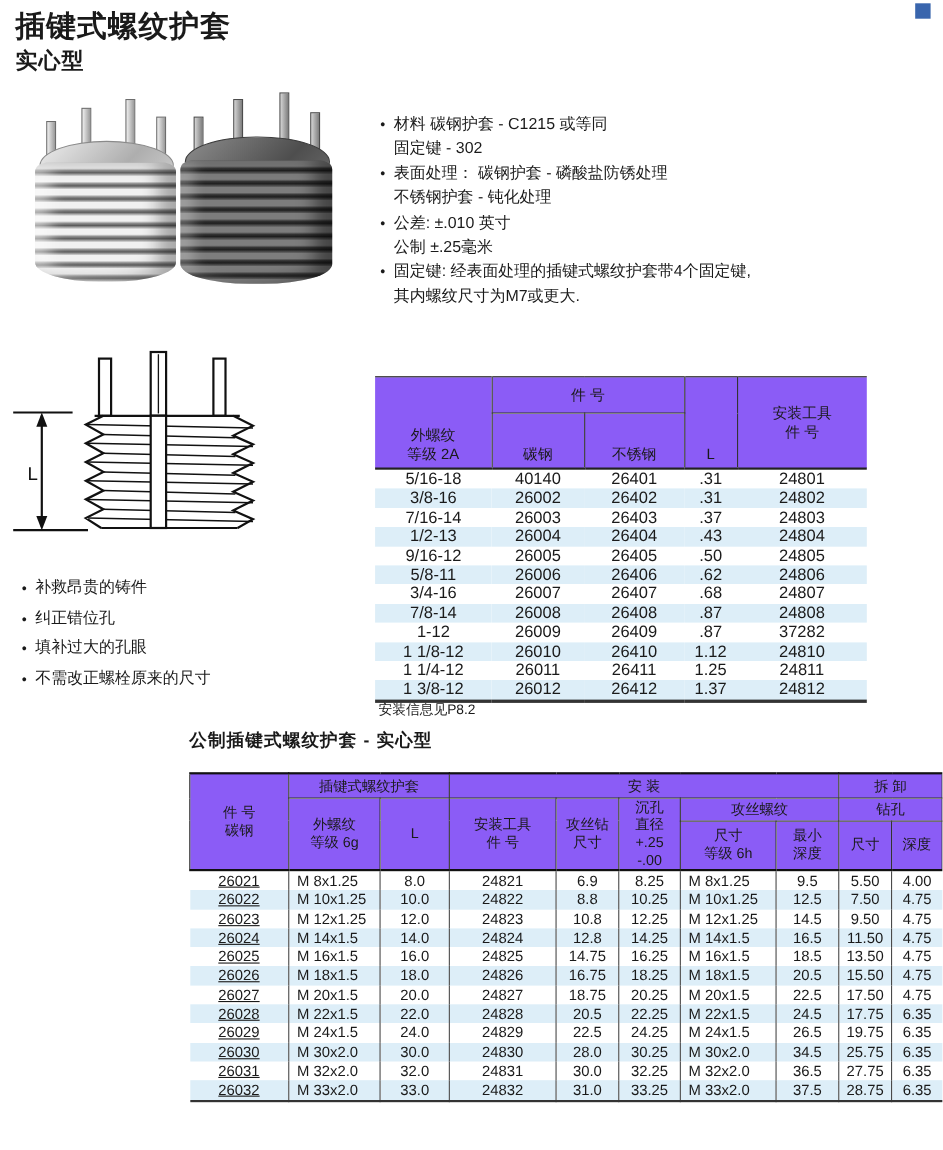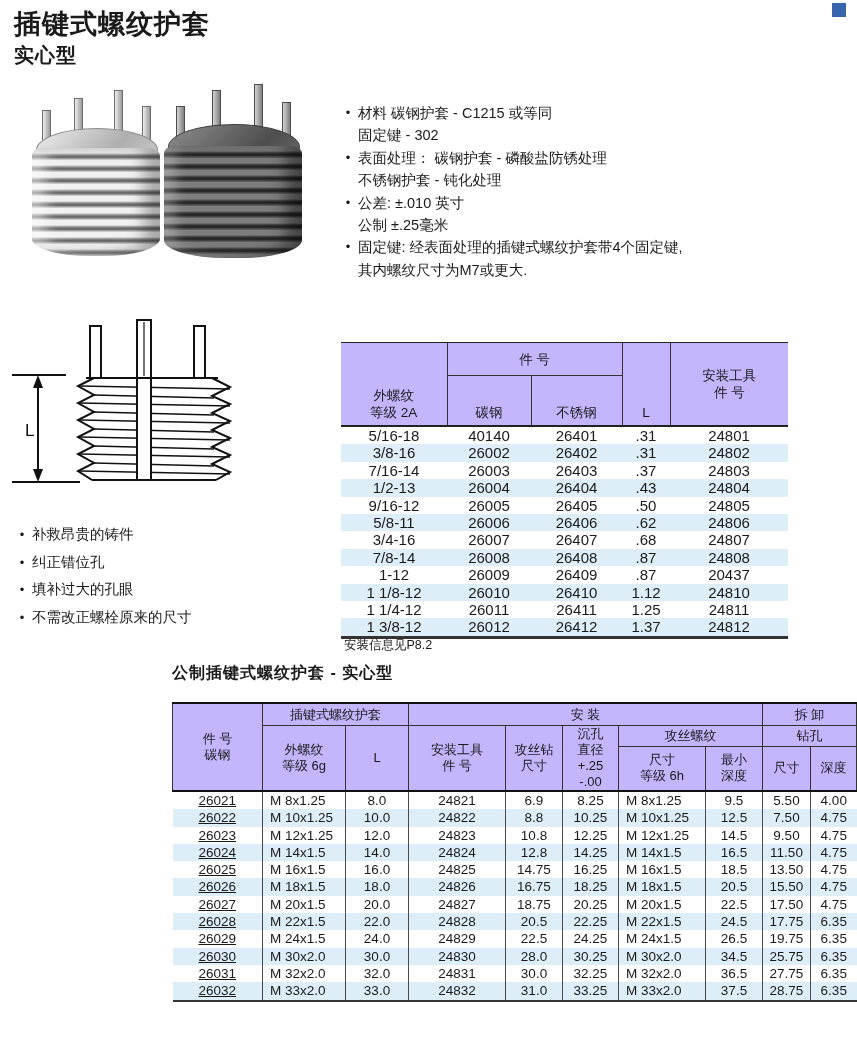--- a/index.html
+++ b/index.html
@@ -34,21 +34,21 @@
   .benefit-block .bullet-item{line-height:27.5px;}
   .dot{width:20px;text-align:center;flex:0 0 20px;font-size:13px;}
   .bl{white-space:pre;}
 
   
   .drawing{position:absolute;left:6px;top:312px;}
 
   
   table{border-collapse:collapse;table-layout:fixed;}
   th,td{padding:0;text-align:center;font-weight:normal;overflow:hidden;}
-  th{white-space:pre-line;background:#c4b5fd;font-size:13.5px;line-height:17px;}
+  th{white-space:pre-line;background:#8b5cf6;font-size:13.5px;line-height:17px;}
   tbody tr:nth-child(even) td{background:#ddeef8;}
 
   
   .t-inch{position:absolute;left:341px;top:342px;width:447px;border-top:1.5px solid #222;border-bottom:3px solid #333;}
   .t-inch td{font-size:15px;line-height:17.4px;height:17.4px;}
   .t-inch th.vb{vertical-align:bottom;padding-bottom:4px;}
   .t-inch th.rb{border-right:1px solid #333;}
   .t-inch th.grp{border-right:1px solid #333;border-bottom:1px solid #333;height:32px;}
   .t-inch th.hb{border-bottom:2.5px solid #222;}
   .t-inch thead tr.r2 th{height:45px;}
@@ -258,21 +258,21 @@
           <td>26008</td>
           <td>26408</td>
           <td>.87</td>
           <td>24808</td>
         </tr>
         <tr>
           <td>1-12</td>
           <td>26009</td>
           <td>26409</td>
           <td>.87</td>
-          <td>20437</td>
+          <td>37282</td>
         </tr>
         <tr>
           <td>1 1/8-12</td>
           <td>26010</td>
           <td>26410</td>
           <td>1.12</td>
           <td>24810</td>
         </tr>
         <tr>
           <td>1 1/4-12</td>

